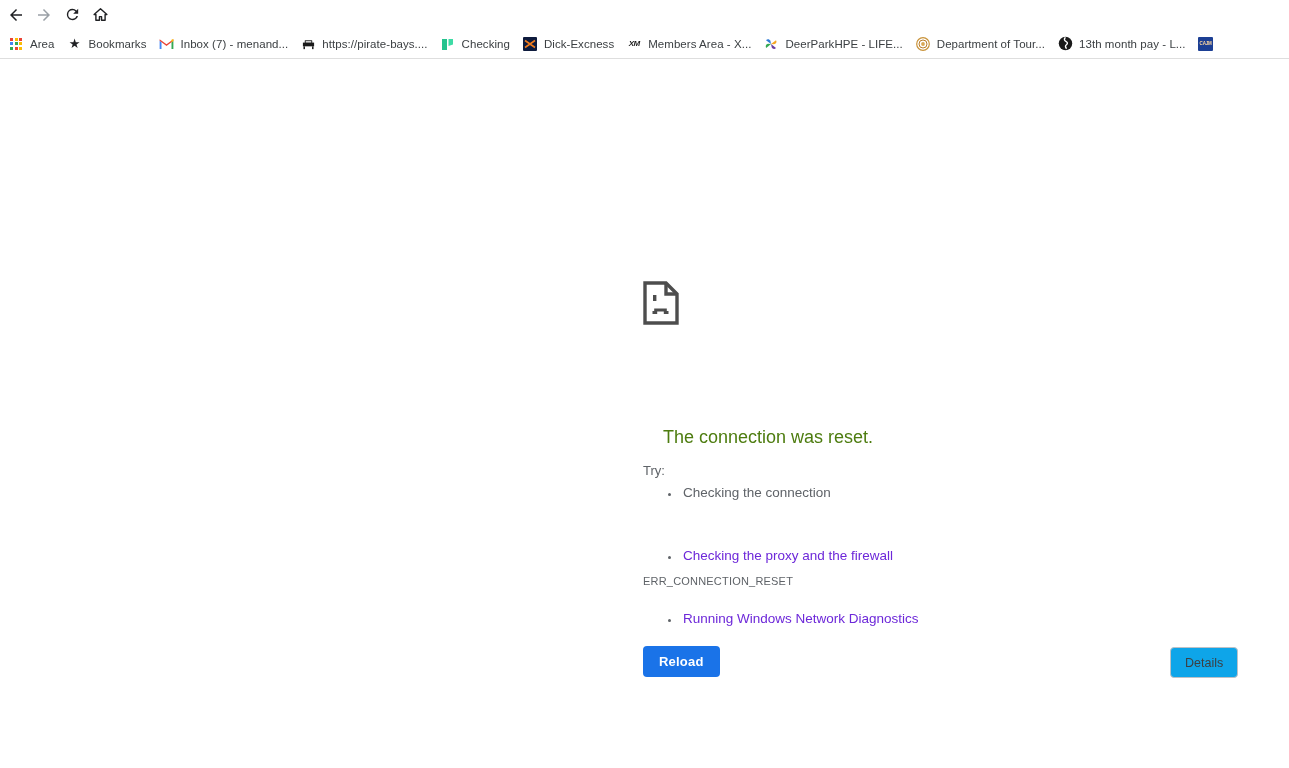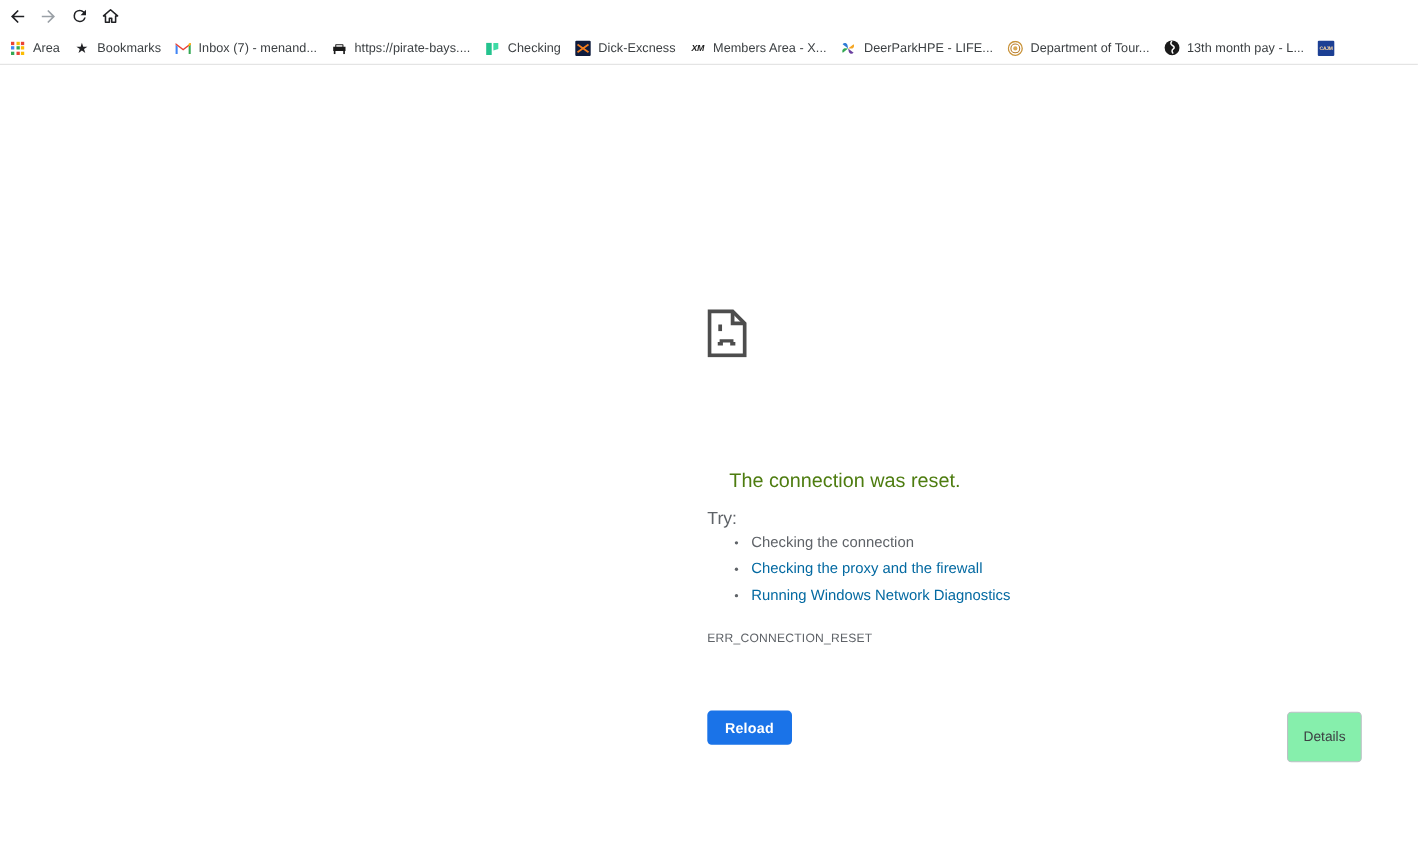--- a/index.html
+++ b/index.html
@@ -161,39 +161,39 @@
     left: 0;
     font-size: 18px;
     color: #4d7c0f;
     line-height: 1.5;
     margin-left: 20px;
   }
   .err-try-label {
     position: absolute;
     top: 182px;
     left: 0;
-    font-size: 16px;
+    font-size: 13px;
     color: #5f6368;
   }
   .err-list {
     position: absolute;
     top: 200px;
     left: 0;
     margin: 0;
     padding-left: 38px;
     list-style: disc;
   }
   .err-list li {
     font-size: 13.5px;
     line-height: 24px;
     color: #5f6368;
     padding-left: 2px;
   }
   .err-list li::marker { color: #5f6368; font-size: 11px; }
-  .err-list li.link { color: #0369a1; cursor: pointer; }
+  .err-list li.link { color: #6d28d9; cursor: pointer; margin-top: 39px; }
   .err-list li.link::marker { color: #5f6368; }
   .err-code {
     position: absolute;
     top: 294px;
     left: 0;
     font-size: 11px;
     color: #5f6368;
     letter-spacing: 0.2px;
   }
 
@@ -210,23 +210,23 @@
     font-size: 13px;
     font-weight: bold;
     font-family: "Liberation Sans", sans-serif;
     cursor: pointer;
     letter-spacing: 0.2px;
   }
   .details-button {
     position: absolute;
     left: 1170px;
     top: 588px;
-    height: 46px;
+    height: 31px;
     padding: 0 14px;
-    background: #86efac;
+    background: #0ea5e9;
     color: #3c4043;
     border: 1px solid #bdc1c6;
     border-radius: 4px;
     font-size: 12.5px;
     font-family: "Liberation Sans", sans-serif;
     cursor: pointer;
   }
 </style>
 </head>
 <body>

